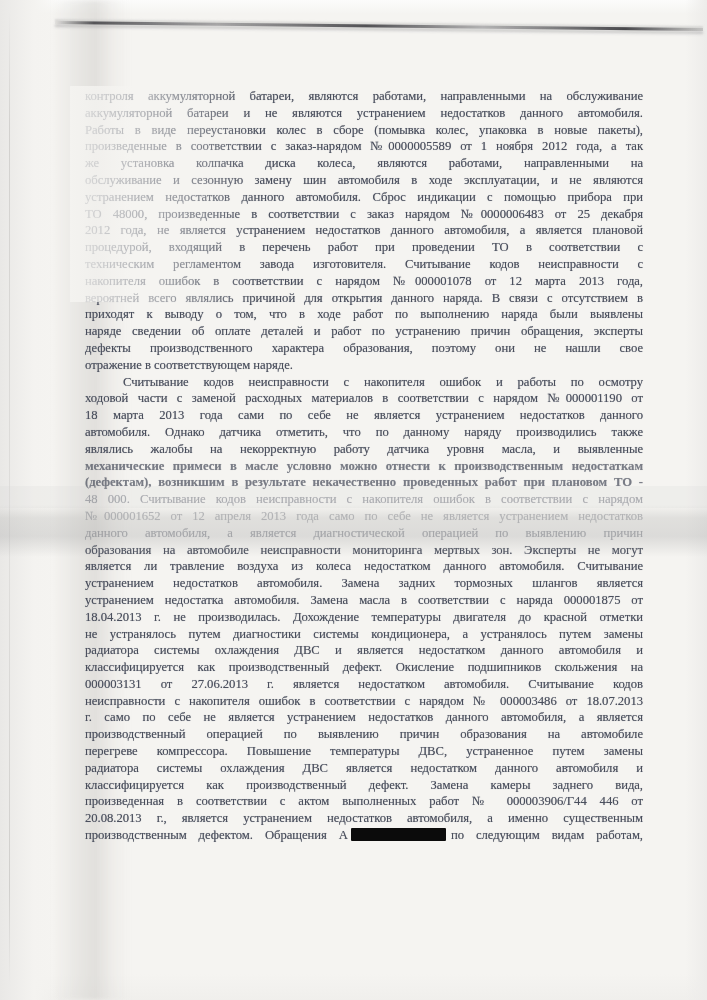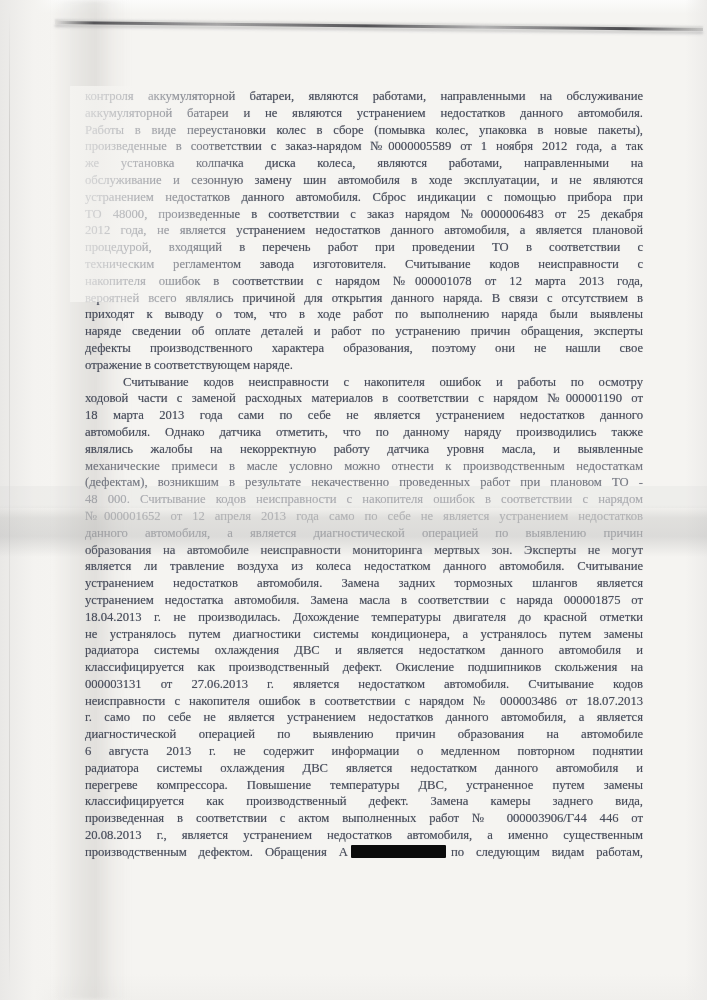--- a/index.html
+++ b/index.html
@@ -40,21 +40,21 @@
     text-shadow:0 0 .7px rgba(74,80,95,.55);
     letter-spacing:-.05px;
   }
   .para{margin:0;}
   .line{
     text-align:justify;text-align-last:justify;
     height:16.8px;overflow:visible;white-space:nowrap;
   }
   .line.no-just{text-align-last:left;}
   .line.indent{padding-left:38px;}
-  .line.fade1{opacity:.72;}
+  .line.fade1{opacity:.72;font-weight:bold;}
   .line.fade2{opacity:.48;filter:blur(.3px);}
   .line.fade3{opacity:.38;filter:blur(.4px);}
   .redaction{
     display:inline-block;height:13px;background:#0b0b0b;
     vertical-align:-2px;margin:0 5px 0 3px;border-radius:1px;
   }
   
   .fade-overlay-topleft{
     position:absolute;left:70px;top:86px;width:190px;height:216px;
     background:linear-gradient(to right, rgba(245,244,241,.88) 0%, rgba(245,244,241,.55) 45%, rgba(245,244,241,0) 100%);
@@ -114,24 +114,23 @@
         <div class="line">является ли травление воздуха из колеса недостатком данного автомобиля. Считывание</div>
         <div class="line">устранением недостатков автомобиля. Замена задних тормозных шлангов является</div>
         <div class="line">устранением недостатка автомобиля. Замена масла в соответствии с наряда 000001875 от</div>
         <div class="line">18.04.2013 г. не производилась. Дохождение температуры двигателя до красной отметки</div>
         <div class="line">не устранялось путем диагностики системы кондиционера, а устранялось путем замены</div>
         <div class="line">радиатора системы охлаждения ДВС и является недостатком данного автомобиля и</div>
         <div class="line">классифицируется как производственный дефект. Окисление подшипников скольжения на</div>
         <div class="line">000003131 от 27.06.2013 г. является недостатком автомобиля. Считывание кодов</div>
         <div class="line">неисправности с накопителя ошибок в соответствии с нарядом № 000003486 от 18.07.2013</div>
         <div class="line">г. само по себе не является устранением недостатков данного автомобиля, а является</div>
-        <div class="line">диагностической операцией по выявлению причин образования на автомобиле</div>
-        <div class="line">6 августа 2013 г. не содержит информации о медленном повторном поднятии</div>
+        <div class="line">производственный операцией по выявлению причин образования на автомобиле</div>
+        <div class="line">перегреве компрессора. Повышение температуры ДВС, устраненное путем замены</div>
         <div class="line">радиатора системы охлаждения ДВС является недостатком данного автомобиля и</div>
-        <div class="line">перегреве компрессора. Повышение температуры ДВС, устраненное путем замены</div>
         <div class="line">классифицируется как производственный дефект. Замена камеры заднего вида,</div>
         <div class="line">произведенная в соответствии с актом выполненных работ № 000003906/Г44 446 от</div>
         <div class="line">20.08.2013 г., является устранением недостатков автомобиля, а именно существенным</div>
         <div class="line"><span>производственным дефектом. Обращения А</span><span class="redaction" style="width: 95px;"></span><span>по следующим видам работам,</span></div>
       </div>
     </div>
   <div class="fade-overlay-topleft"></div>
   <div class="scan-band2"></div>
   <div class="scan-band"></div>
 </div>

